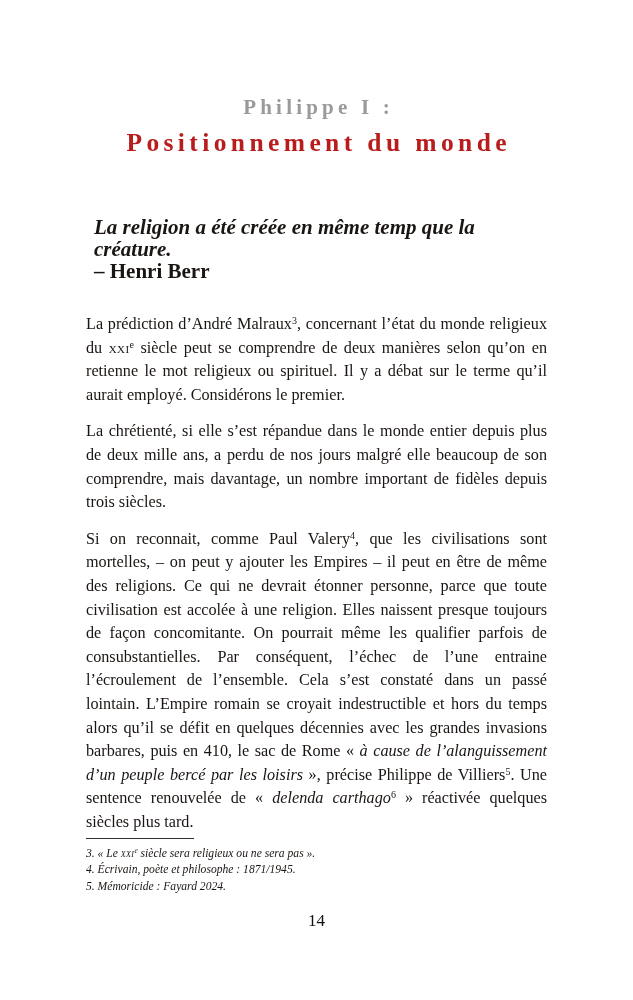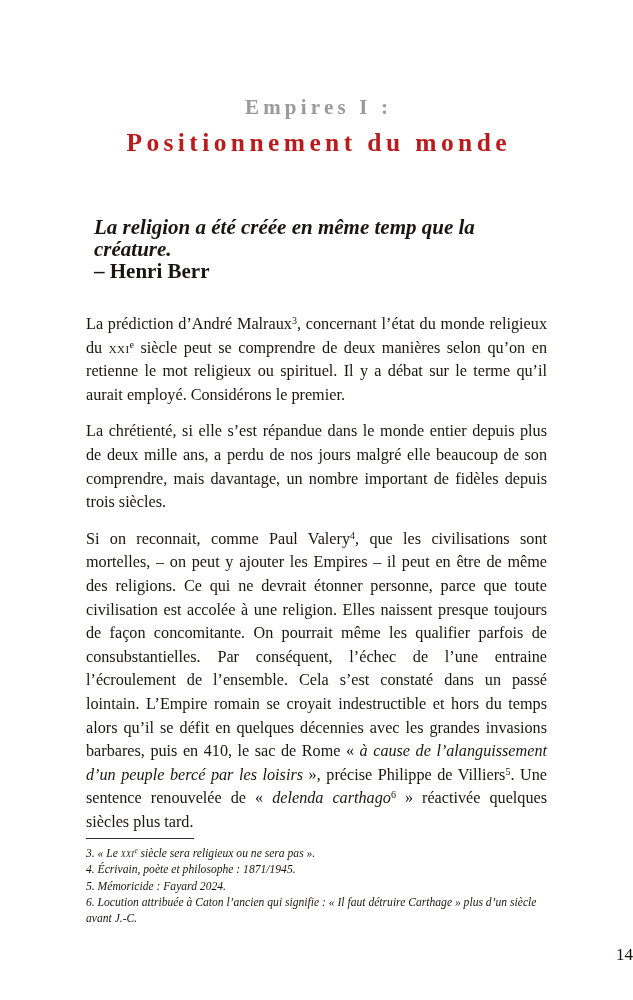--- a/index.html
+++ b/index.html
@@ -135,37 +135,37 @@
     font-size: 11.6px;
     line-height: 16.3px;
     text-align: left;
     font-style: italic;
   }
 
   
   .folio {
     position: absolute;
     left: 0;
-    top: 944px;
+    top: 910px;
     width: 633px;
-    text-align: right;
+    text-align: center;
     font-size: 17px;
     line-height: 22px;
     color: #16120f;
   }
 </style>
 </head>
 <body>
 
 <div class="page">
 
   <div class="content">
 
     <h1 class="chapter-head">
-      <span class="chapter-label">Empires I :</span>
+      <span class="chapter-label">Philippe I :</span>
       <span class="chapter-title">
         <span class="title-line">Positionnement du monde</span>
       </span>
     </h1>
 
     <blockquote class="epigraph">
       <span class="quote-text">La religion a été créée en même temp que la créature.</span>
       <span class="quote-author">– Henri Berr</span>
     </blockquote>
 
@@ -180,18 +180,17 @@
     </div>
   </div>
 
   <div class="footnotes">
     <hr class="footnote-rule">
 
     <p><span>3. « Le </span><span class="sc">XXI</span><sup>e</sup><span> siècle sera religieux ou ne sera pas ».</span></p>
 
     <p>4. Écrivain, poète et philosophe : 1871/1945.</p>
     <p>5. Mémoricide : Fayard 2024.</p>
-    <p>6. Locution attribuée à Caton l’ancien qui signifie : « Il faut détruire Carthage » plus d’un siècle avant J.-C.</p>
   </div>
 
   <div class="folio">14</div>
 
 </div>
 
 </body></html>

